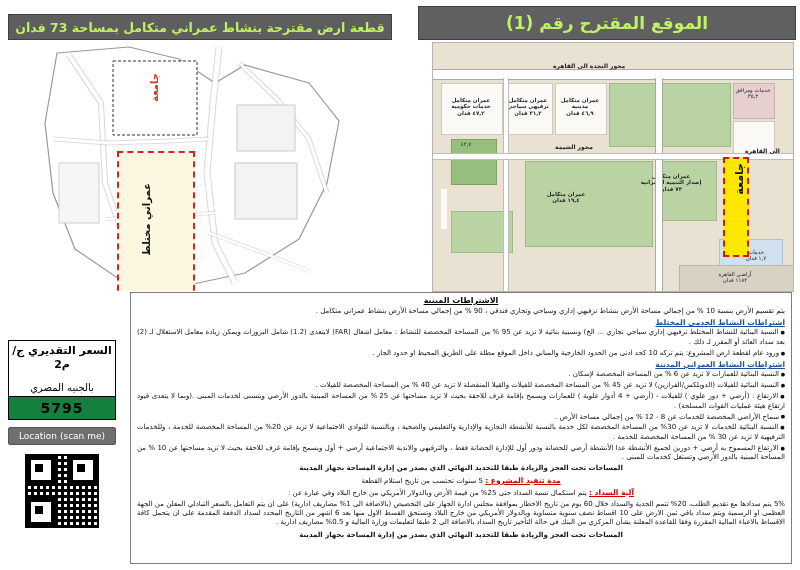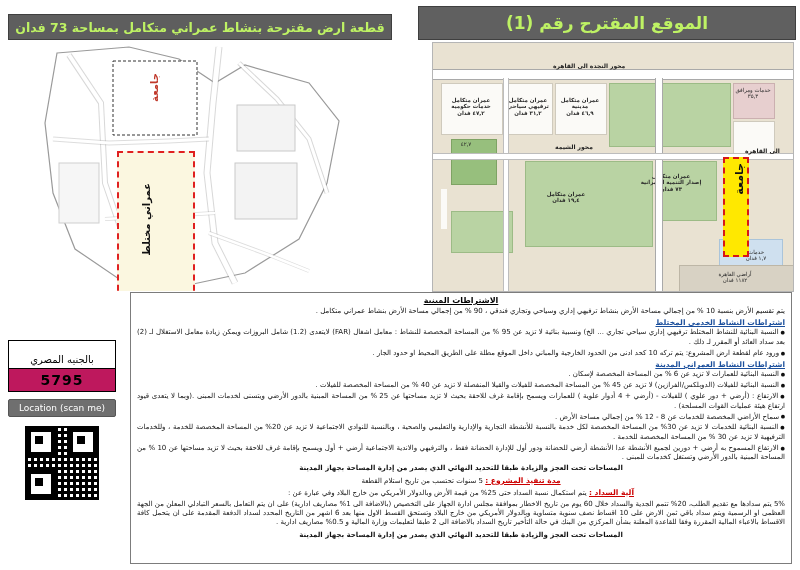--- a/index.html
+++ b/index.html
@@ -101,21 +101,21 @@
   #price{
     position:absolute;left:8px;top:340px;width:108px;
     text-align:center;
   }
   #price .pbox{
     border:1px solid #000;background:#fff;padding:3px 2px;
   }
   #price .p1{font-size:11px;font-weight:bold;line-height:1.25;}
   #price .p2{font-size:10px;margin-top:10px;}
   #price .pval{
-    border:1px solid #000;border-top:none;background:#be185d;
+    border:1px solid #000;border-top:none;background:#15803d;
     font-size:14px;font-weight:bold;padding:3px 0;letter-spacing:1px;
   }
   #loc-btn{
     margin-top:7px;background:#6f6f6f;color:#fff;font-size:9px;
     padding:3px 0;border:1px solid #555;border-radius:2px;
   }
   #qr{
     margin:6px auto 0 auto;width:74px;height:74px;
     background:
       repeating-linear-gradient(90deg,#000 0 3px,#fff 3px 6px),
@@ -237,20 +237,24 @@
     <p style="text-align:center;margin-top:1px;">
       <span class="red">آلية السداد :</span>
       <span>يتم استكمال نسبة السداد حتى 25% من قيمة الأرض وبالدولار الأمريكي من خارج البلاد وفي عبارة عن :</span>
     </p>
     <p>5% يتم سدادها مع تقديم الطلب، 20% تتمم الجدية والسداد خلال 60 يوم من تاريخ الاخطار بموافقة مجلس ادارة الجهاز على التخصيص (بالاضافة الى 1% مصاريف ادارية) على ان يتم التعامل بالسعر التبادلي المعلن من الجهة العظمى او الرسمية ويتم سداد باقي ثمن الارض على 10 اقساط نصف سنوية متساوية وبالدولار الأمريكي من خارج البلاد وتستحق القسط الاول منها بعد 6 اشهر من التاريخ المحدد لسداد الدفعة المقدمة على ان يتحمل كافة الاقساط بالاعباء المالية المقررة وفقا للقاعدة المعلنة بشأن المركزي من البنك في حالة التأخير تاريخ السداد بالاضافة الى 2 طبقا لتعليمات وزارة المالية و 0.5% مصاريف ادارية .</p>
     <p class="foot">المساحات تحت العجز والزيادة طبقا للتحديد النهائي الذي يصدر من إدارة المساحة بجهاز المدينة</p>
   </div>
 
   <div id="price">
     <div class="pbox">
+      <div class="p1">
+        <span>السعر التقديري</span>
+        <span>ج/م2</span>
+      </div>
       <div class="p2">بالجنيه المصري</div>
     </div>
     <div class="pval">5795</div>
 
     <div id="loc-btn">Location (scan me)</div>
 
     <div id="qr">
       <span class="qr-eye" style="left:2px;top:2px;"></span>
       <span class="qr-eye" style="right:2px;top:2px;"></span>
       <span class="qr-eye" style="left:2px;bottom:2px;"></span>

